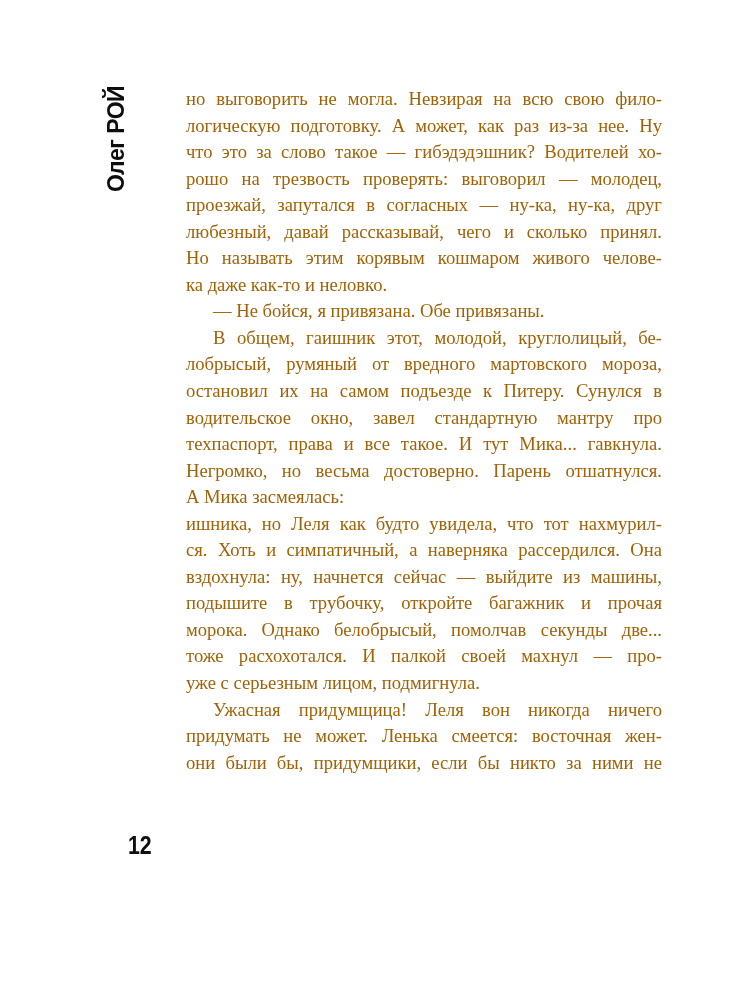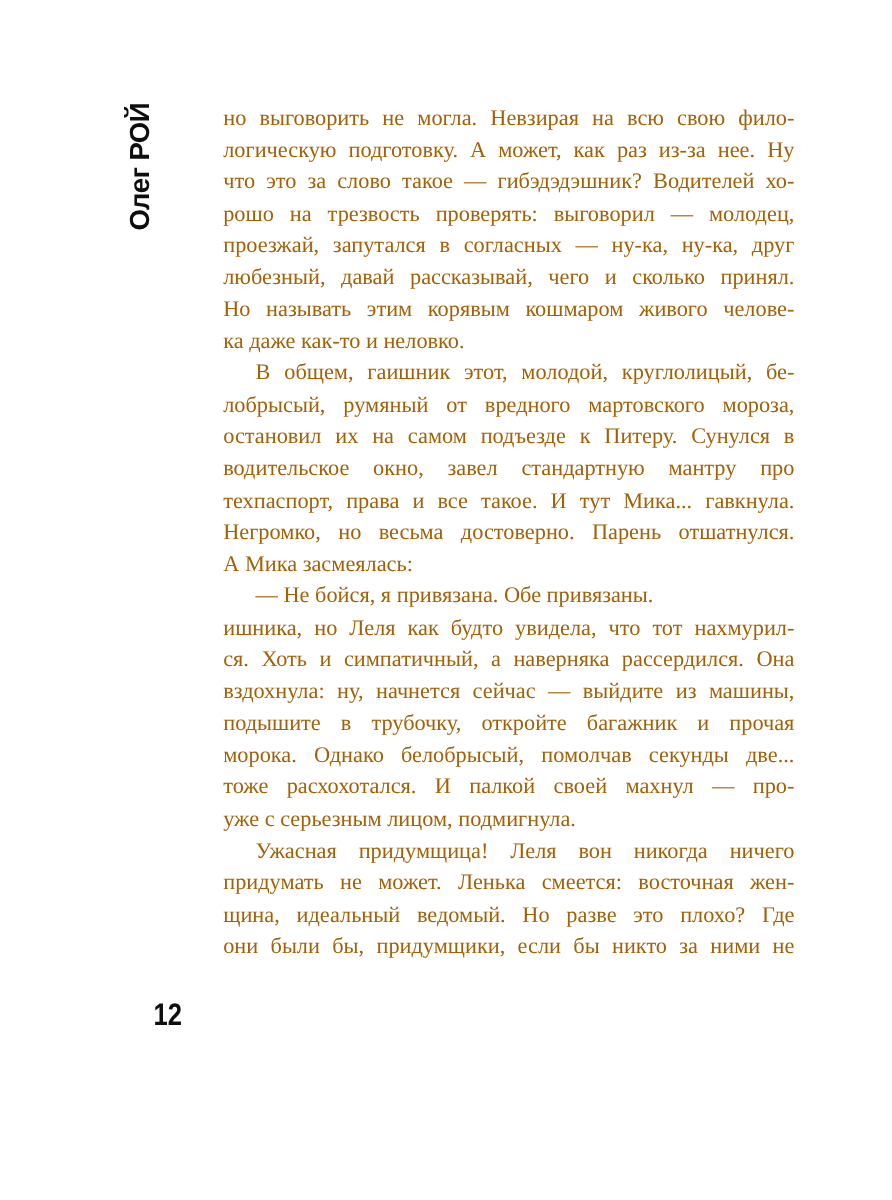--- a/index.html
+++ b/index.html
@@ -99,41 +99,40 @@
         <div class="line">но выговорить не могла. Невзирая на всю свою фило-</div>
         <div class="line">логическую подготовку. А может, как раз из-за нее. Ну</div>
         <div class="line">что это за слово такое — гибэдэдэшник? Водителей хо-</div>
         <div class="line">рошо на трезвость проверять: выговорил — молодец,</div>
         <div class="line">проезжай, запутался в согласных — ну-ка, ну-ка, друг</div>
         <div class="line">любезный, давай рассказывай, чего и сколько принял.</div>
         <div class="line">Но называть этим корявым кошмаром живого челове-</div>
         <div class="line last">ка даже как-то и неловко.</div>
       </div>
       <div class="para">
+        <div class="line indent last">— Не бойся, я привязана. Обе привязаны.</div>
+      </div>
+      <div class="para">
         <div class="line indent">В общем, гаишник этот, молодой, круглолицый, бе-</div>
         <div class="line">лобрысый, румяный от вредного мартовского мороза,</div>
         <div class="line">остановил их на самом подъезде к Питеру. Сунулся в</div>
         <div class="line">водительское окно, завел стандартную мантру про</div>
         <div class="line">техпаспорт, права и все такое. И тут Мика... гавкнула.</div>
         <div class="line">Негромко, но весьма достоверно. Парень отшатнулся.</div>
         <div class="line last">А Мика засмеялась:</div>
-      </div>
-      <div class="para">
-        <div class="line indent last">— Не бойся, я привязана. Обе привязаны.</div>
       </div>
       <div class="para">
         <div class="line">ишника, но Леля как будто увидела, что тот нахмурил-</div>
         <div class="line">ся. Хоть и симпатичный, а наверняка рассердился. Она</div>
         <div class="line">вздохнула: ну, начнется сейчас — выйдите из машины,</div>
         <div class="line">подышите в трубочку, откройте багажник и прочая</div>
         <div class="line">морока. Однако белобрысый, помолчав секунды две...</div>
         <div class="line">тоже расхохотался. И палкой своей махнул — про-</div>
         <div class="line last">уже с серьезным лицом, подмигнула.</div>
       </div>
       <div class="para">
         <div class="line indent">Ужасная придумщица! Леля вон никогда ничего</div>
         <div class="line">придумать не может. Ленька смеется: восточная жен-</div>
-        <div class="line">щина, идеальный ведомый. Но разве это плохо? Где</div>
         <div class="line">они были бы, придумщики, если бы никто за ними не</div>
       </div>
     </div>
 
 </div>
 
 </body></html>

